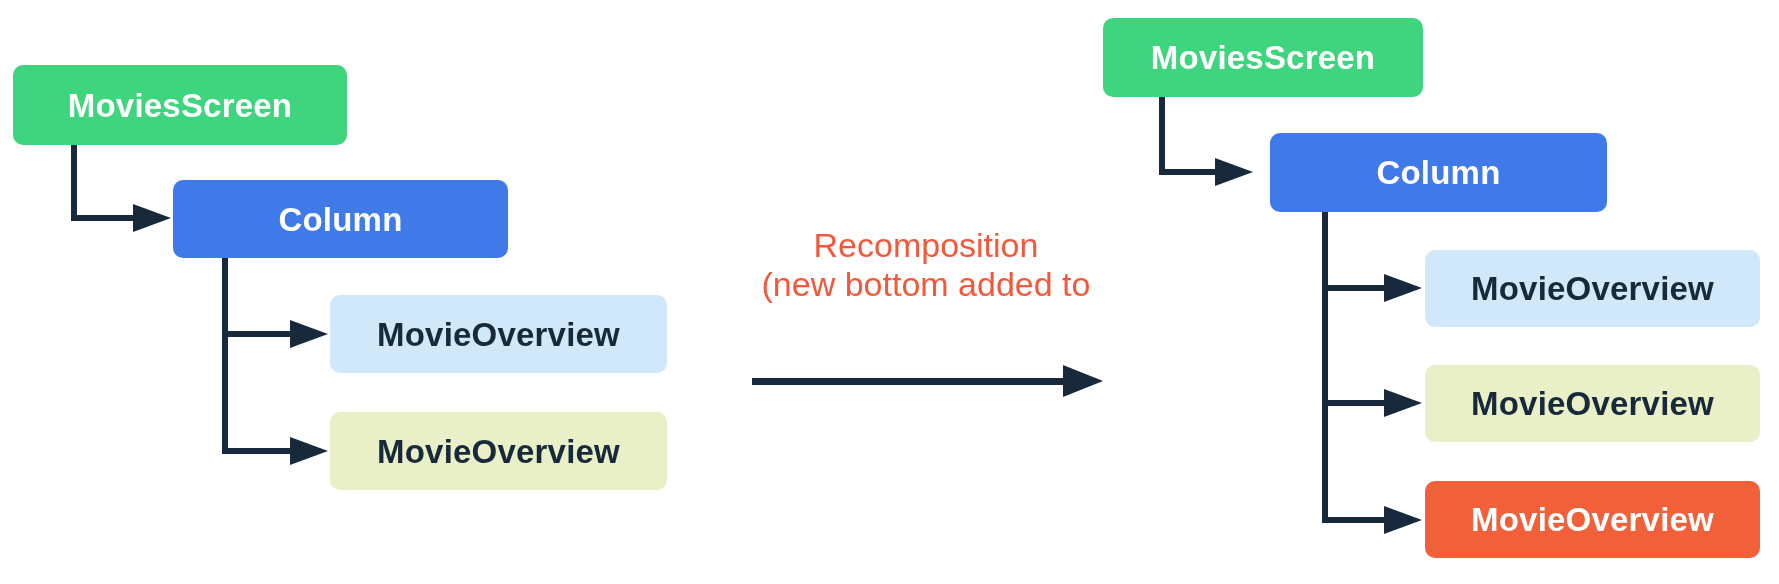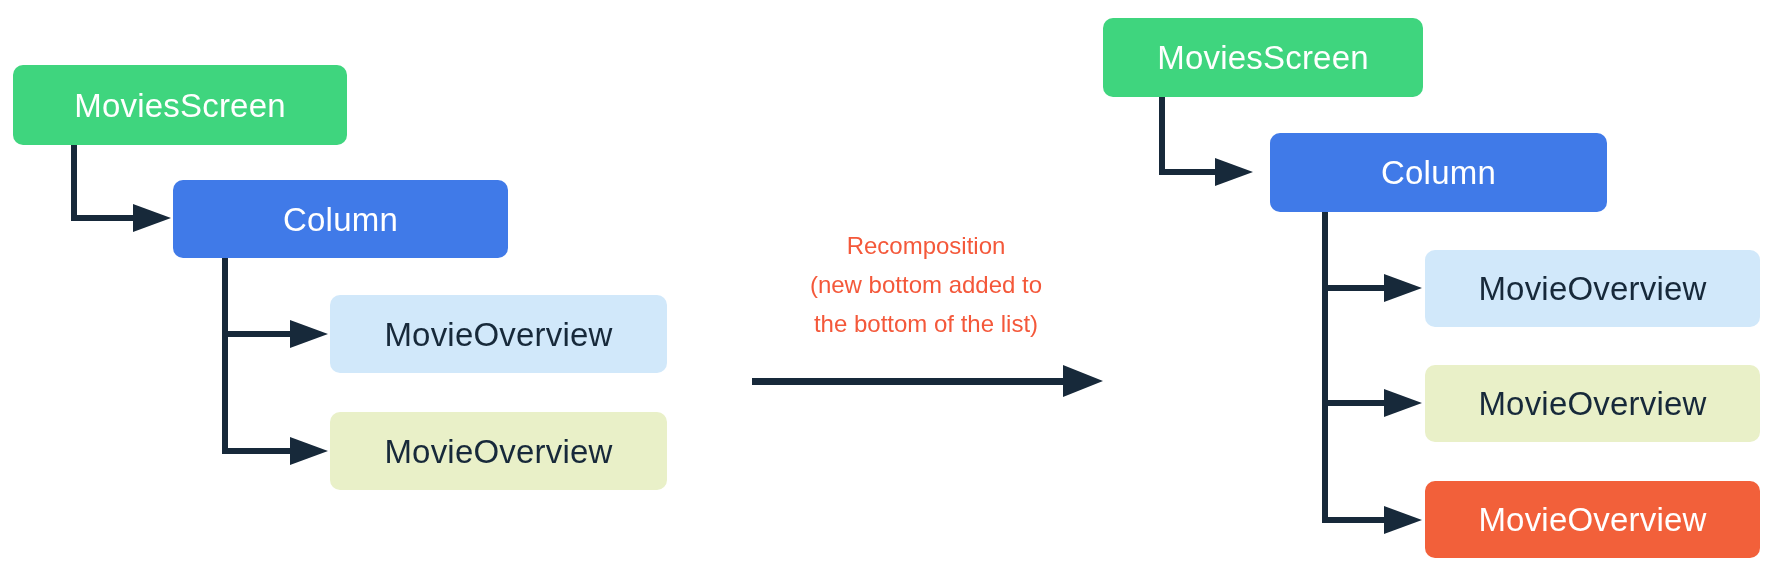--- a/index.html
+++ b/index.html
@@ -10,20 +10,21 @@
     background: #ffffff;
     overflow: hidden;
     font-family: "Liberation Sans", "DejaVu Sans", sans-serif;
   }
   .node {
     position: absolute;
     border-radius: 10px;
     display: flex;
     align-items: center;
     justify-content: center;
+    font-weight: bold;
   }
   .node-label {
     font-size: 33px;
     line-height: 1;
     letter-spacing: 0.2px;
     white-space: nowrap;
   }
   .node-label.light { color: #ffffff; }
   .node-label.dark  { color: var(--connector, #17293A); }
 
@@ -43,21 +44,21 @@
     border-bottom-width: 16px;
     border-left-width: 40px;
   }
   .annotation {
     position: absolute;
     left: 640px;
     top: 226px;
     width: 572px;
     text-align: center;
     color: var(--annotation, #F4583A);
-    font-size: 24px;
+    font-size: 34px;
     line-height: 39px;
   }
 </style>
 </head>
 <body>
 
 <div class="canvas">
 
   <div class="node" style="left: 13px; top: 65px; width: 334px; height: 80px; background-color: rgb(63, 213, 126);">
     <span class="node-label light">MoviesScreen</span>
@@ -81,21 +82,20 @@
     <span class="node-label dark">MovieOverview</span>
   </div>
 
   <div class="node" style="left: 330px; top: 412px; width: 337px; height: 78px; background-color: rgb(233, 240, 200);">
     <span class="node-label dark">MovieOverview</span>
   </div>
 
   <div class="annotation">
     <div>Recomposition</div>
     <div>(new bottom added to</div>
-    <div>the bottom of the list)</div>
   </div>
 
   <div class="line" style="left:752px; top:378px; width:315px; height:7px"></div>
   <div class="arrowhead big" style="left:1063px; top:365px"></div>
 
   <div class="node" style="left: 1103px; top: 18px; width: 320px; height: 79px; background-color: rgb(63, 213, 126);">
     <span class="node-label light">MoviesScreen</span>
   </div>
 
   <div class="line" style="left:1159px; top:97px; width:6px; height:78px"></div>

